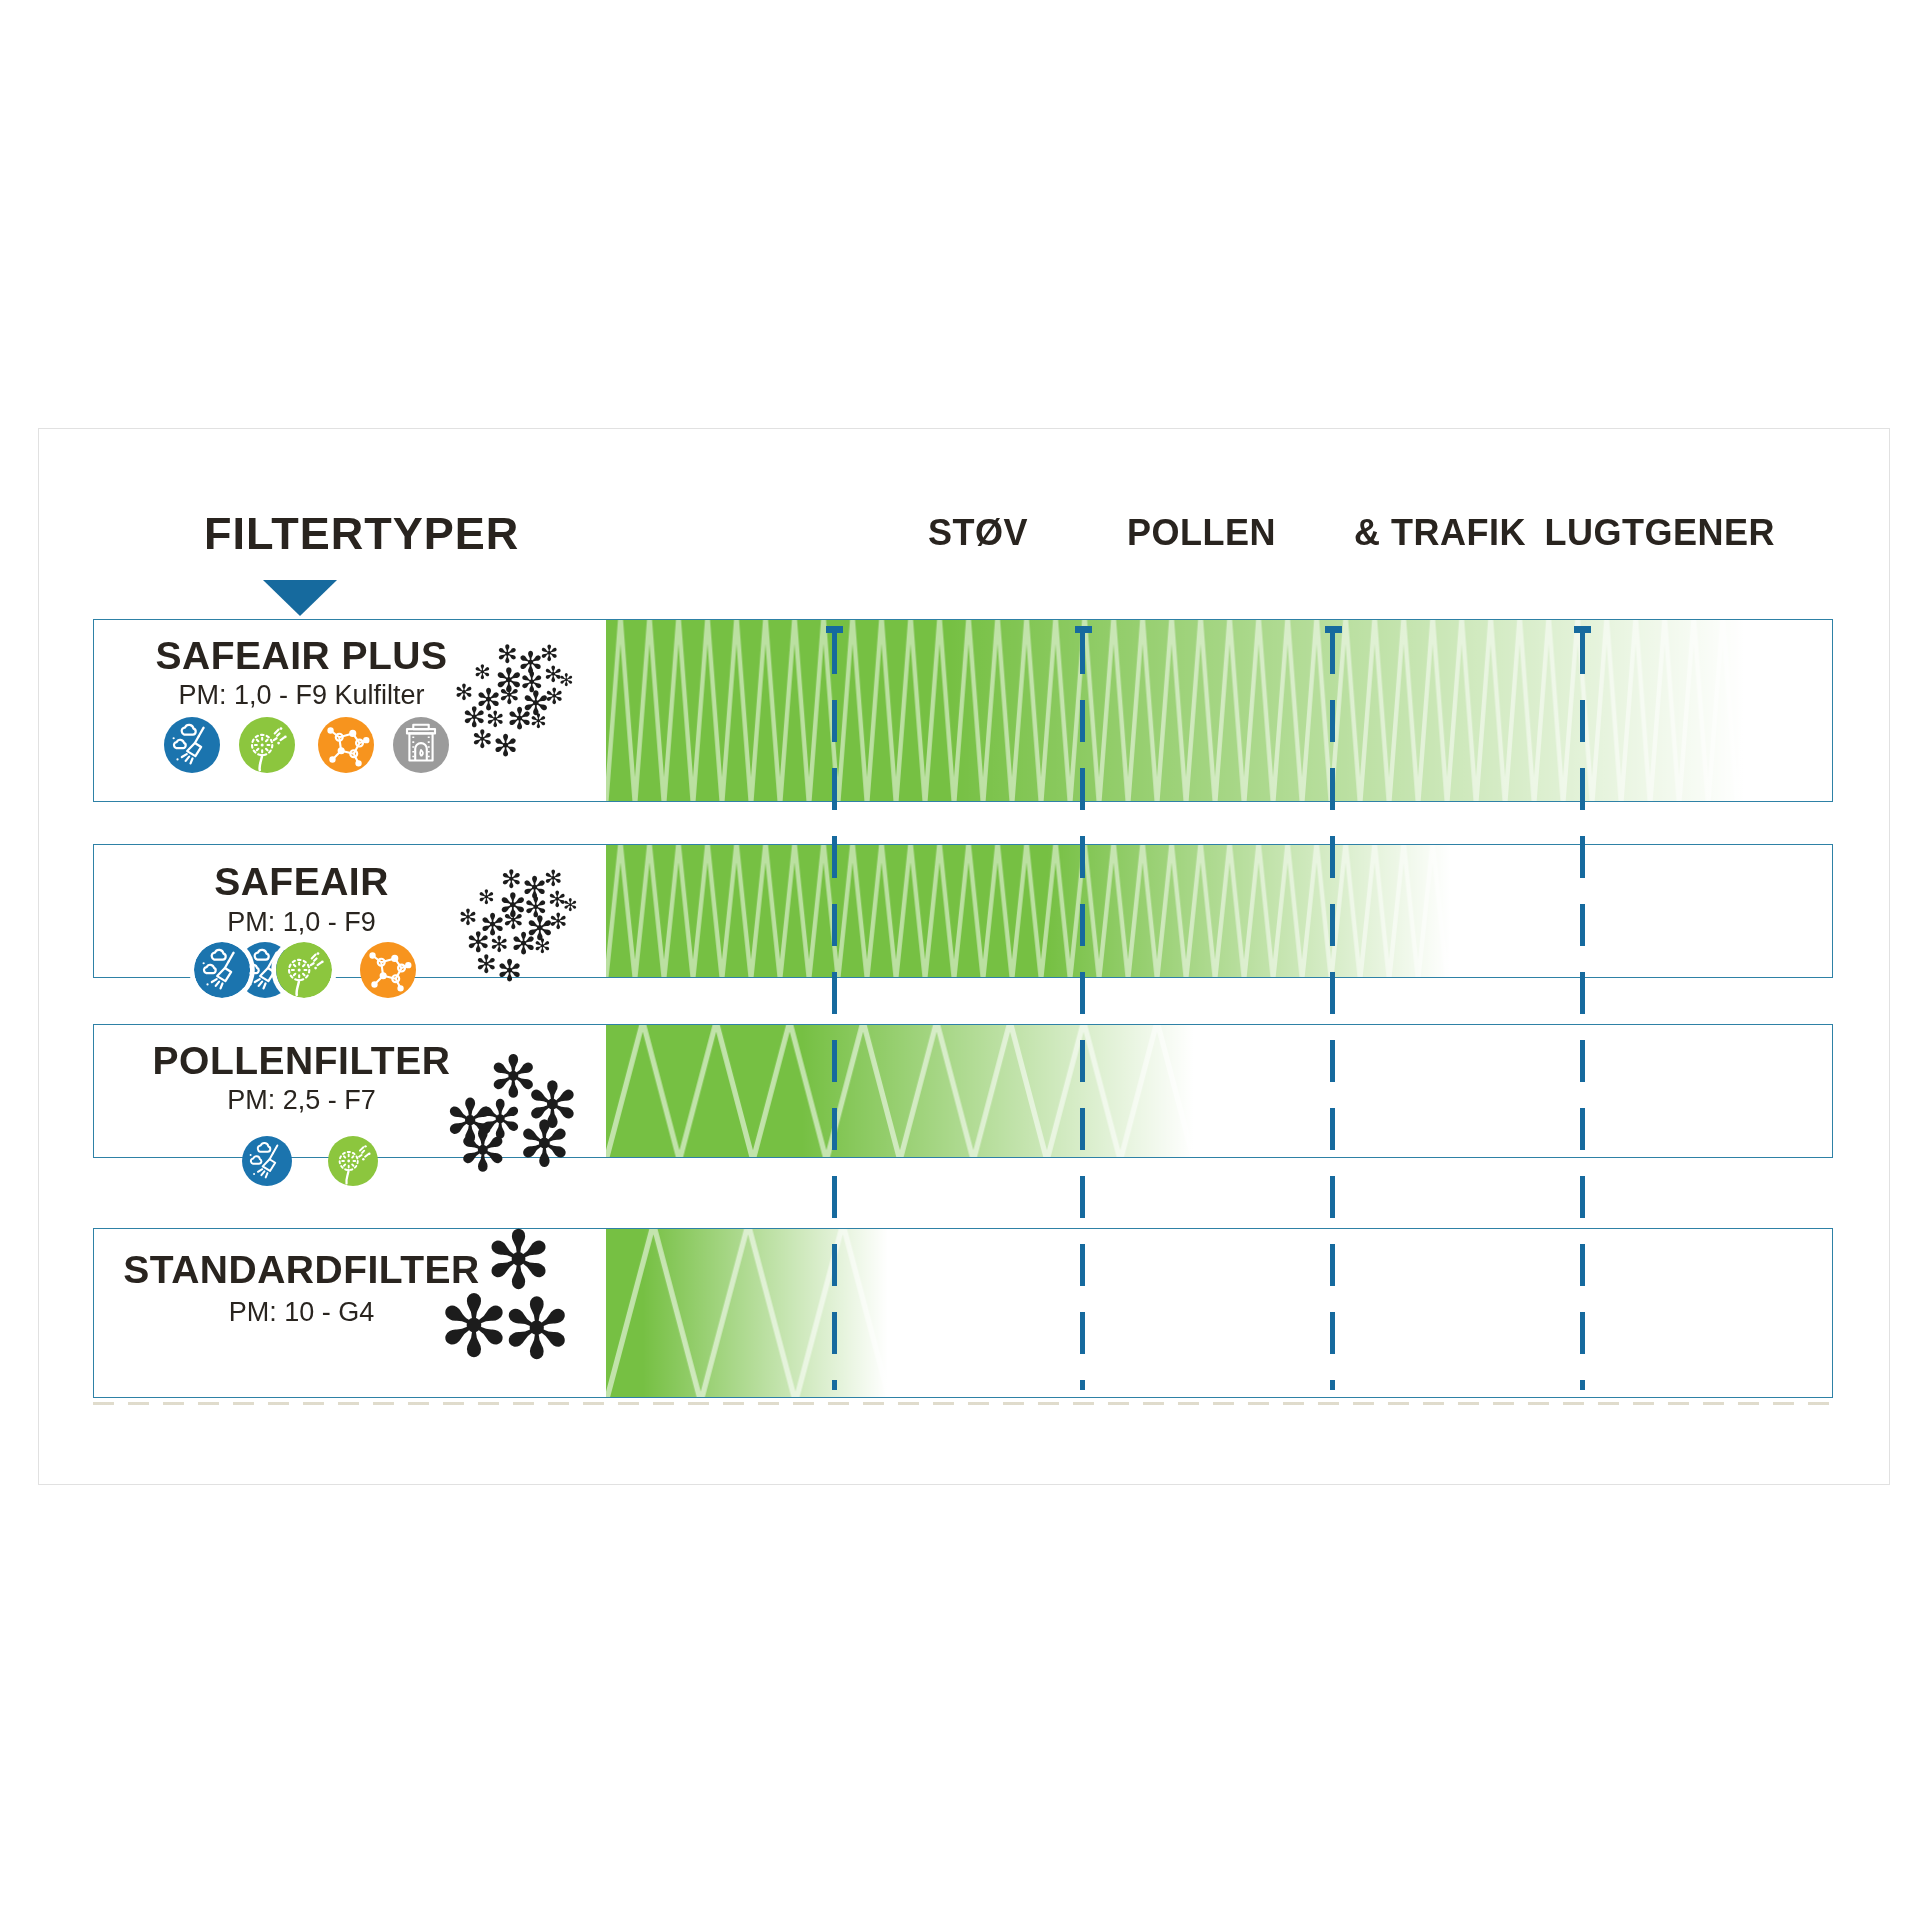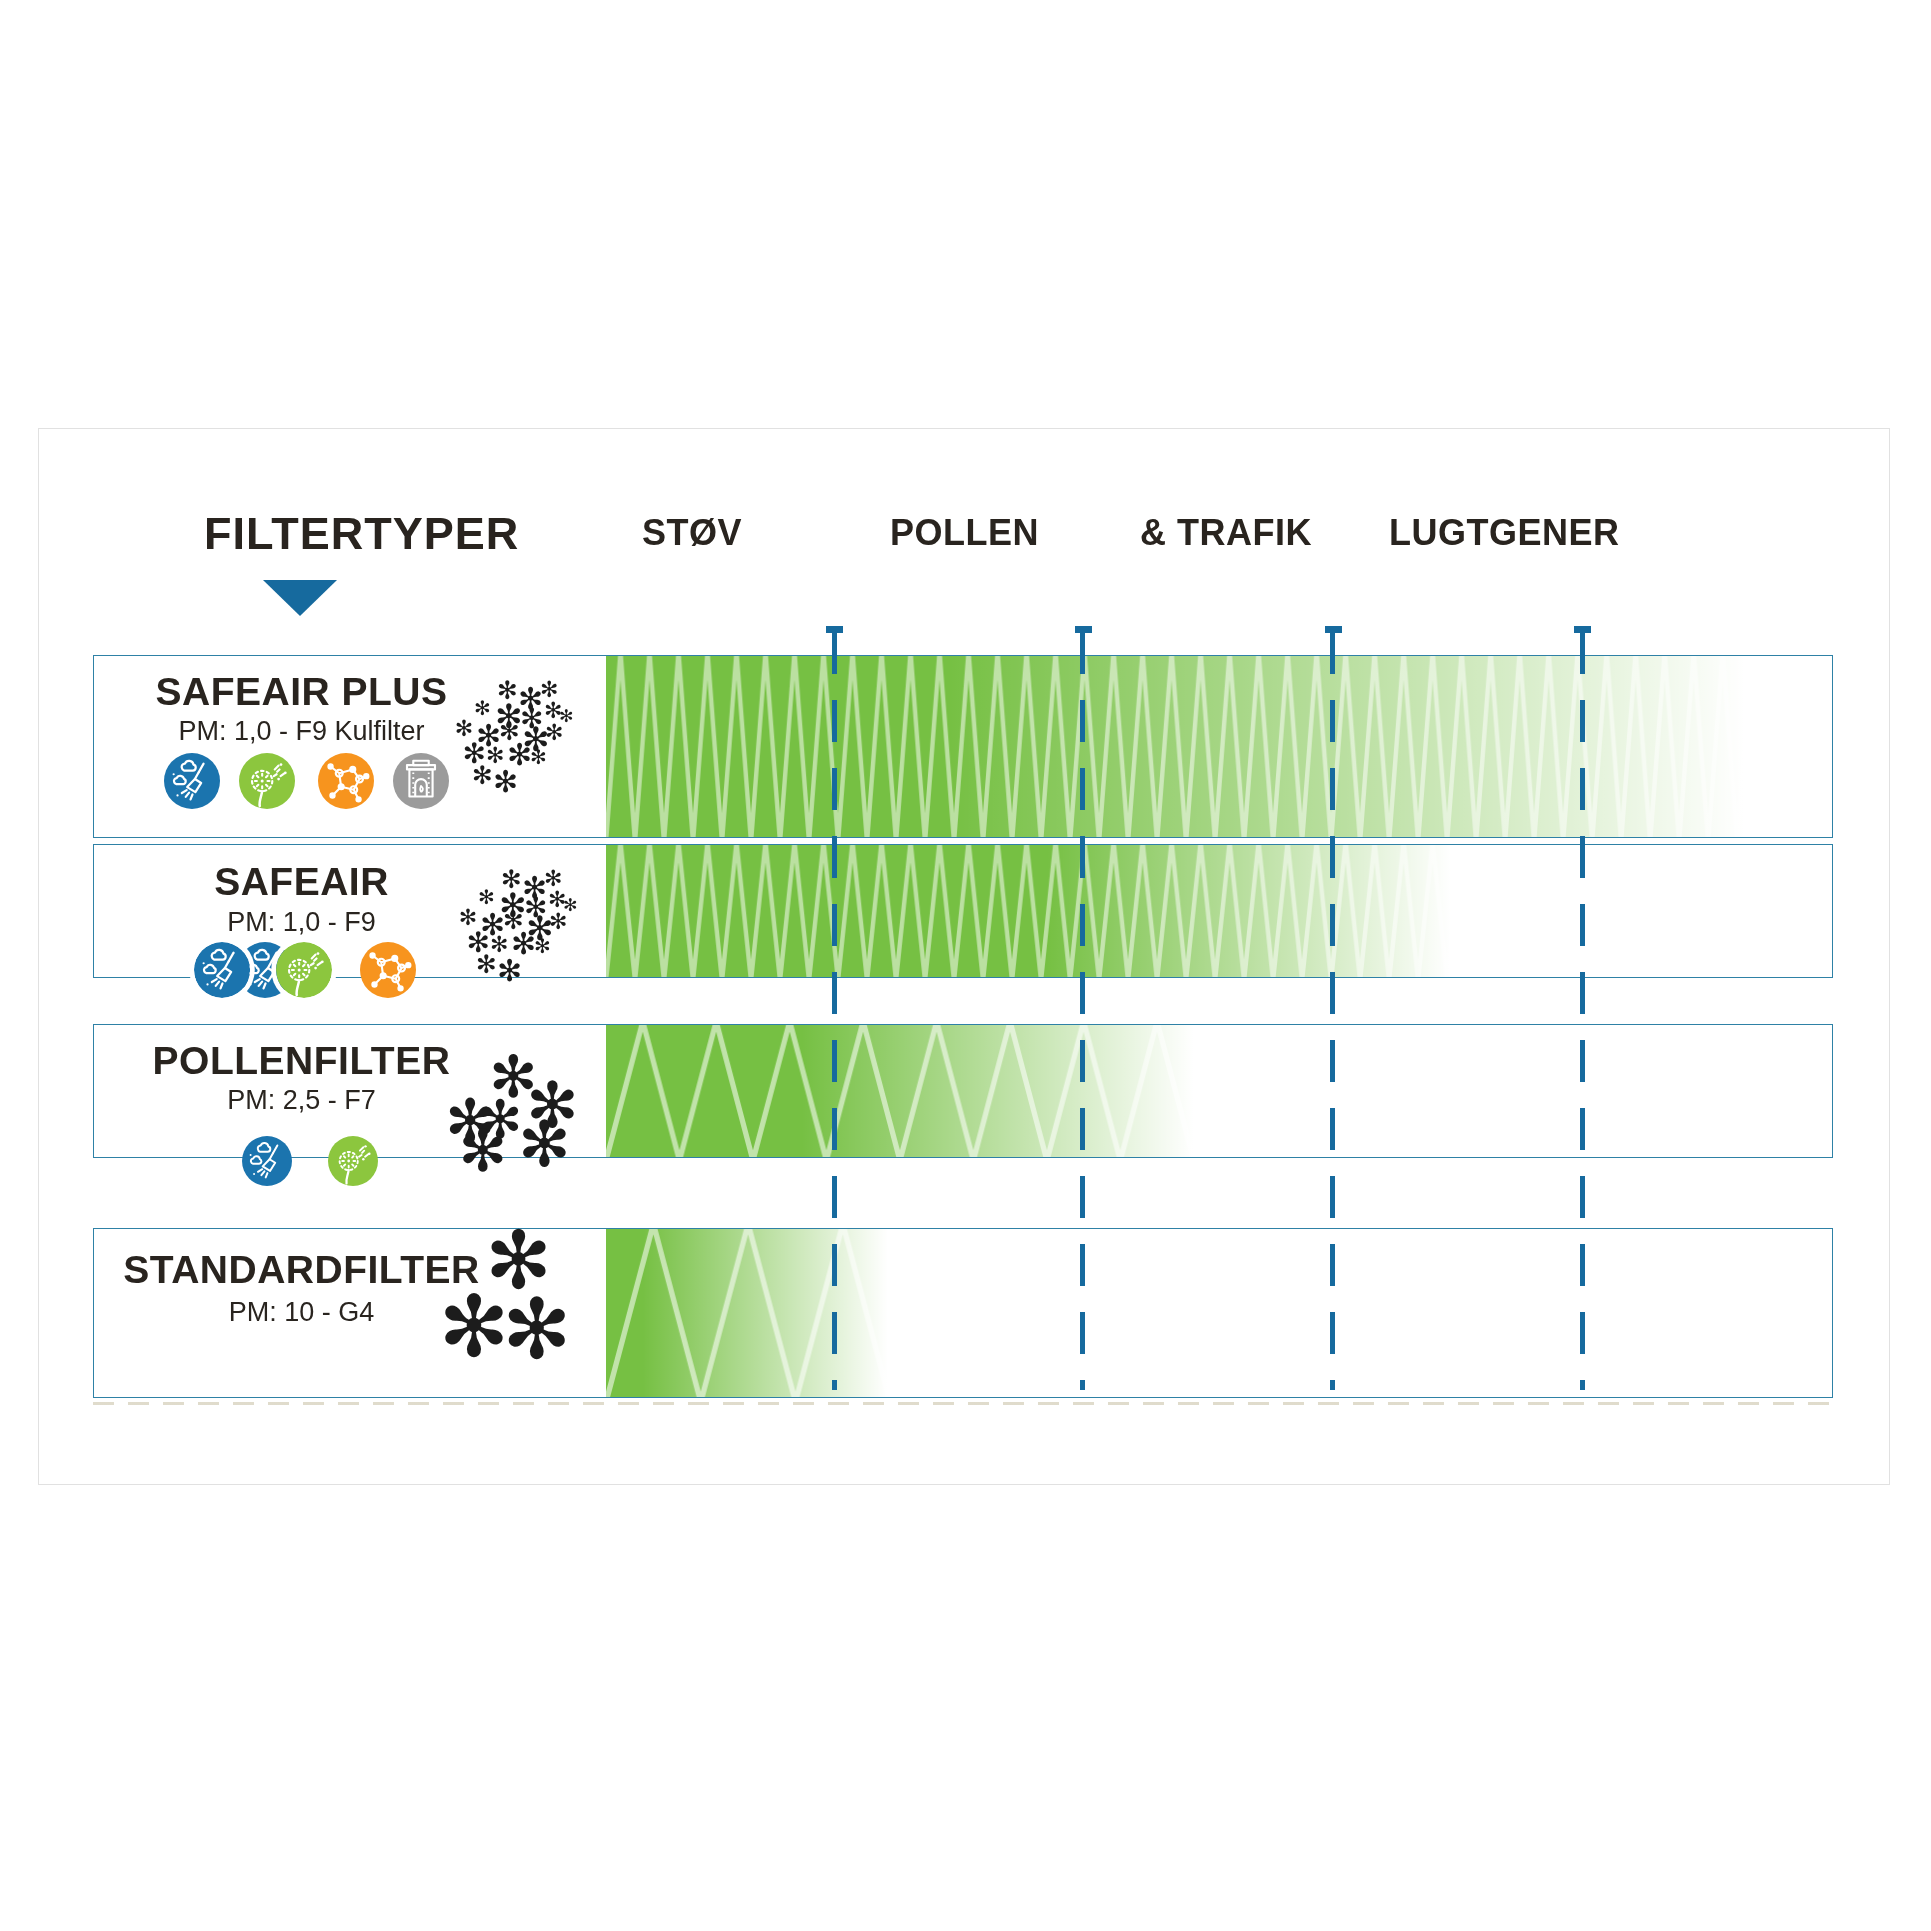--- a/index.html
+++ b/index.html
@@ -7,21 +7,21 @@
     --icon_blue:#1b74ae; --icon_green:#8cc63e; --icon_orange:#f7941e; --icon_gray:#9b9b9b;
     --card_border:#e1e1e1;
   }
   html,body{margin:0;padding:0;background:#fff;}
   body{width:1931px;height:1931px;font-family:"Liberation Sans",sans-serif;color:var(--text);}
   .page{position:relative;width:1931px;height:1931px;overflow:hidden;}
   .card{position:absolute;left:38px;top:428px;width:1852px;height:1057px;border:1.9px solid var(--card_border);box-sizing:border-box;background:#fff;}
   .title{position:absolute;left:160px;top:508px;font-size:45px;font-weight:bold;letter-spacing:1px;margin-left:44px;}
   .arrow{position:absolute;left:263px;top:580px;width:0;height:0;
          border-left:37px solid transparent;border-right:37px solid transparent;border-top:36px solid var(--line_blue);}
-  .colh{position:absolute;top:510px;width:386px;text-align:left;font-size:36px;font-weight:bold;letter-spacing:0.5px;line-height:1.3;}
+  .colh{position:absolute;top:510px;width:386px;text-align:right;font-size:36px;font-weight:bold;letter-spacing:0.5px;line-height:1.3;}
   .vcap{position:absolute;top:626px;width:17.4px;height:6.8px;background:var(--line_blue);z-index:6;}
   .vline{position:absolute;top:632px;height:758px;width:4.8px;z-index:6;
          background:repeating-linear-gradient(to bottom,var(--line_blue) 0 42px,transparent 42px 68px);}
   .row{position:absolute;left:93px;width:1740px;border:1.9px solid var(--row_border);box-sizing:border-box;background:#fff;}
   .bar{position:absolute;left:512px;top:0;height:100%;width:1224px;display:block;}
   .row-title{position:absolute;left:0;width:415px;text-align:center;font-size:39px;font-weight:bold;letter-spacing:0.5px;}
   .row-spec{position:absolute;left:0;width:415px;text-align:center;font-size:27px;}
   .icon{position:absolute;width:56px;height:56px;}
   .icon.sm{width:50px;height:50px;}
   .ring{border-radius:50%;box-shadow:0 0 0 4.8px #fff;}
@@ -105,21 +105,21 @@
 
   <div class="vcap" style="left:826px"></div>
   <div class="vcap" style="left:1075px"></div>
   <div class="vcap" style="left:1325px"></div>
   <div class="vcap" style="left:1574px"></div>
   <div class="vline" style="left:832px"></div>
   <div class="vline" style="left:1080px"></div>
   <div class="vline" style="left:1330px"></div>
   <div class="vline" style="left:1580px"></div>
 
-  <div class="row" style="top:655px;height:183px">
+  <div class="row" style="top:619px;height:183px">
     <svg class="bar" viewBox="0 0 1266 186" preserveAspectRatio="none">
       <defs>
         <pattern id="zzA" width="30" height="186" patternUnits="userSpaceOnUse">
           <path d="M0 191 L15 -5 L30 191" fill="none" stroke="#ffffff" stroke-opacity="0.5" stroke-width="4.5"></path>
         </pattern>
         <linearGradient id="fdA" x1="0" y1="0" x2="1" y2="0">
           <stop offset="0.28" stop-color="#ffffff" stop-opacity="0"></stop>
           <stop offset="0.93" stop-color="#ffffff" stop-opacity="1"></stop>
         </linearGradient>
       </defs>

